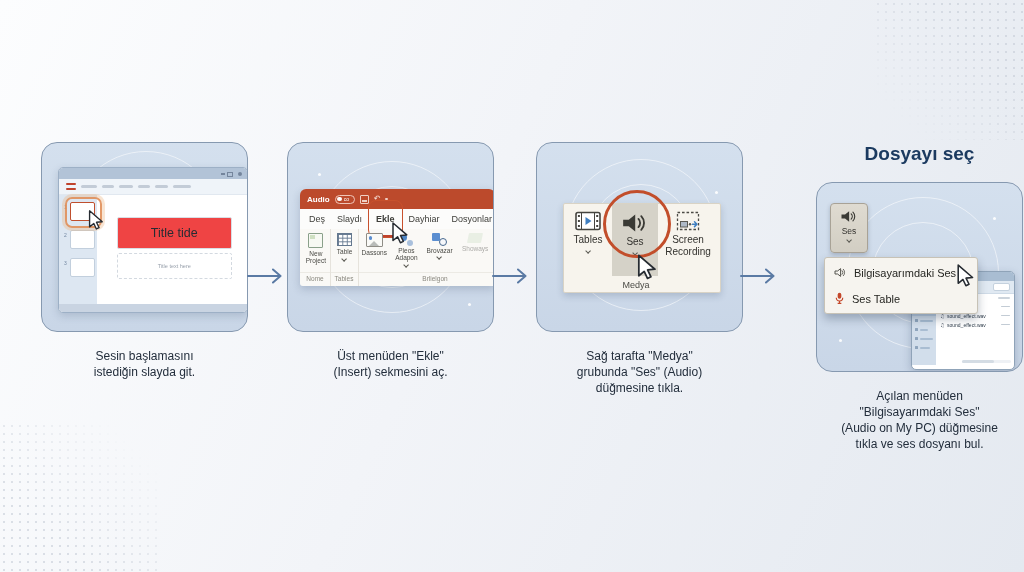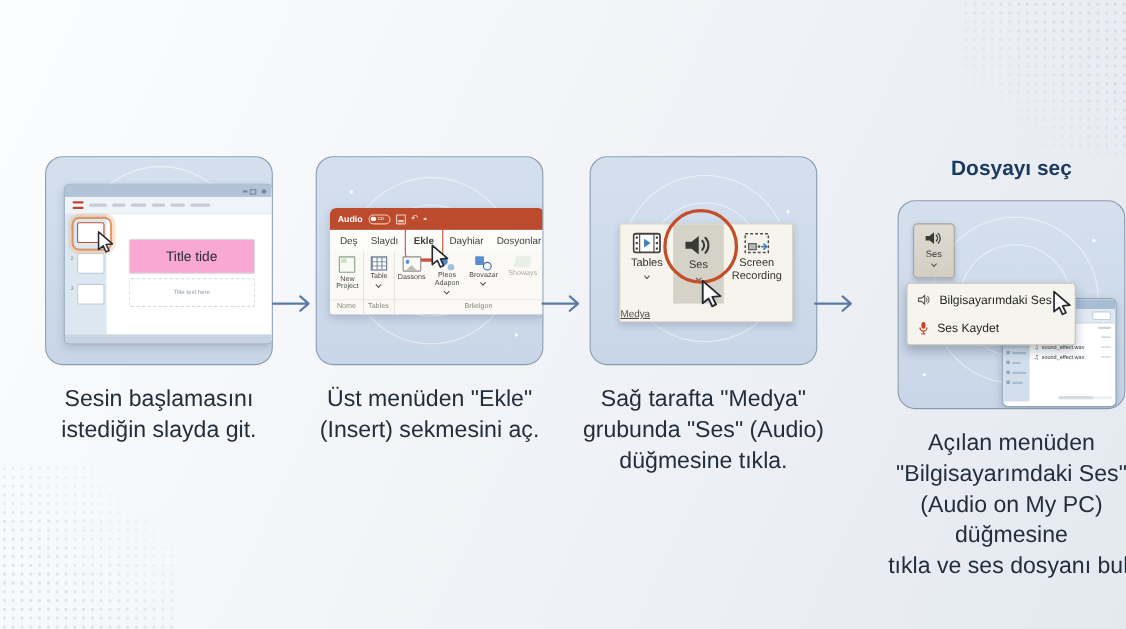--- a/index.html
+++ b/index.html
@@ -15,21 +15,21 @@
   .dots-bl{left:0;bottom:0;width:160px;height:150px;
     -webkit-mask-image:linear-gradient(45deg,#000 30%,transparent 85%);
     mask-image:linear-gradient(45deg,#000 30%,transparent 85%);}
 
   .step{position:absolute;top:142px;width:207px;}
   .step h2{margin:0 0 16px 0;font-size:19px;line-height:24px;font-weight:bold;
     color:#1b3a60;text-align:center;white-space:nowrap;}
   .card{position:relative;width:100%;height:190px;box-sizing:border-box;
     background:linear-gradient(180deg,#d4e0ee 0%,#c9d6e7 100%);
     border:1.5px solid #8699b0;border-radius:16px;overflow:hidden;}
-  .caption{margin:17px 0 0 -12px;width:231px;font-size:21px;line-height:1.33;
+  .caption{margin:17px 0 0 -12px;width:231px;font-size:12px;line-height:1.33;
     color:#232e3c;text-align:center;white-space:pre-line;}
   .ring{position:absolute;border:1px solid rgba(255,255,255,.55);border-radius:50%;}
   .wdot{position:absolute;width:3px;height:3px;border-radius:50%;background:rgba(255,255,255,.9);}
   .arrow{position:absolute;top:266px;width:40px;height:22px;}
 
   .cursor{position:absolute;z-index:9;}
 
   
   .window{position:absolute;left:16px;top:24px;width:188px;height:144px;background:#fff;
     border:1px solid #9db0c6;border-radius:5px;overflow:hidden;
@@ -43,21 +43,21 @@
   .mdash{height:2.6px;background:#c3ccd7;border-radius:2px;}
   .wbody{display:flex;height:109px;}
   .thumbs{width:38px;background:#dde7f2;padding-top:7px;box-sizing:border-box;position:relative;}
   .th{position:relative;margin:0 0 9px 11px;width:23px;height:17px;background:#fff;
     border:1px solid #c2cfdd;border-radius:2px;}
   .th .num{position:absolute;left:-7px;top:1px;font-size:5px;color:#7286a0;}
   .th1{border:1.6px solid #bf4f2e;}
   .hl-ring{position:absolute;left:6px;top:2px;width:33px;height:27px;border:2.5px solid rgba(224,142,88,.9);
     border-radius:7px;box-shadow:0 0 0 3px rgba(235,180,130,.35);z-index:2;}
   .slidearea{flex:1;background:#fff;position:relative;}
-  .titlebox{position:absolute;left:13%;right:10%;top:22px;height:30px;background:#f9a8d4;
+  .titlebox{position:absolute;left:13%;right:10%;top:22px;height:30px;background:#ef4444;
     border:1px solid #d9dee5;border-radius:2px;display:flex;align-items:center;justify-content:center;
     font-size:12.5px;color:#272c33;}
   .subbox{position:absolute;left:13%;right:10%;top:58px;height:24px;
     border:1px dashed #d3d9e0;border-radius:2px;display:flex;align-items:center;justify-content:center;
     font-size:5.5px;color:#98a0ab;}
   .wsb{position:absolute;left:0;right:0;bottom:0;height:8px;background:#c9d4e2;}
 
   
   .ribbon{position:absolute;left:12px;top:46px;width:195px;height:97px;border-radius:6px 6px 3px 3px;
     box-shadow:0 3px 8px rgba(40,60,90,.22);overflow:hidden;}
@@ -99,21 +99,21 @@
     background:#f5f7fa;border:1.4px solid #47688e;box-sizing:border-box;}
   .ic-shw{width:14px;height:10px;background:#b5cfae;opacity:.55;transform:skewX(-12deg);border-radius:1px;margin-bottom:2px;}
   .crt{display:inline-block;border:solid #5a5952;border-width:0 1.2px 1.2px 0;padding:1.6px;transform:rotate(45deg);}
 
   
   .mstrip{position:absolute;left:26px;top:60px;width:156px;height:88px;background:#f7f4ed;
     border:1px solid #d9d3c5;border-radius:2px;box-shadow:0 3px 7px rgba(40,60,90,.2);display:flex;flex-wrap:wrap;}
   .mitem{display:flex;flex-direction:column;align-items:center;padding-top:7px;box-sizing:border-box;height:72px;
     font-size:10px;color:#33322e;line-height:1.15;text-align:center;}
   .mi-ses{background:#d5d2c8;}
-  .mlabel{position:absolute;left:0;right:12px;bottom:2px;font-size:9px;color:#4b4b45;text-decoration:underline;}
+  .mlabel{position:absolute;left:0;right:12px;bottom:2px;text-align:center;font-size:9px;color:#4b4b45;}
   .oring{position:absolute;left:66px;top:47px;width:62px;height:62px;border:3.5px solid #c24e2b;border-radius:50%;z-index:3;}
 
   
   .sesbtn{position:absolute;left:13px;top:20px;width:38px;height:50px;background:linear-gradient(#dfdbd1,#d2cec3);
     border:1px solid #a8a296;border-radius:4px;box-shadow:0 2px 4px rgba(40,50,70,.25);
     display:flex;flex-direction:column;align-items:center;padding-top:5px;box-sizing:border-box;
     font-size:8.5px;color:#33322e;gap:2px;}
   .dd{position:absolute;left:7px;top:74px;width:152px;height:55px;background:#f6f4ef;
     border:1px solid #c7c2b6;border-radius:3px;box-shadow:0 5px 10px rgba(30,45,70,.3);z-index:4;
     display:flex;flex-direction:column;justify-content:center;}
@@ -423,21 +423,21 @@
           </svg>
           <span>Bilgisayarımdaki Ses</span>
         </div>
         <div class="dditem">
           <svg viewBox="0 0 12 14" width="11" height="13">
             <rect x="4" y="0.8" width="4" height="6.6" rx="2" fill="#c4472a"></rect>
             <path d="M2.5 6.2 a3.5 3.5 0 0 0 7 0" fill="none" stroke="#c4472a" stroke-width="1.3"></path>
             <line x1="6" y1="9.8" x2="6" y2="11.8" stroke="#c4472a" stroke-width="1.3"></line>
             <line x1="4" y1="12.4" x2="8" y2="12.4" stroke="#c4472a" stroke-width="1.3"></line>
           </svg>
-          <span>Ses Kaydet</span>
+          <span>Ses Table</span>
         </div>
       </div>
 
       <div class="cursor" style="left:136px;top:80px;width:25px;z-index:6">
         <svg viewBox="0 0 24 24" width="25" height="25">
             <path d="M5 2 L5 19.5 L9.6 15.8 L12.4 21.8 L15.4 20.4 L12.5 14.5 L18.8 13.9 Z" fill="#fff" stroke="#262b31" stroke-width="1.5" stroke-linejoin="round"></path>
           </svg>
       </div>
     </div>
     <p class="caption">Açılan menüden

